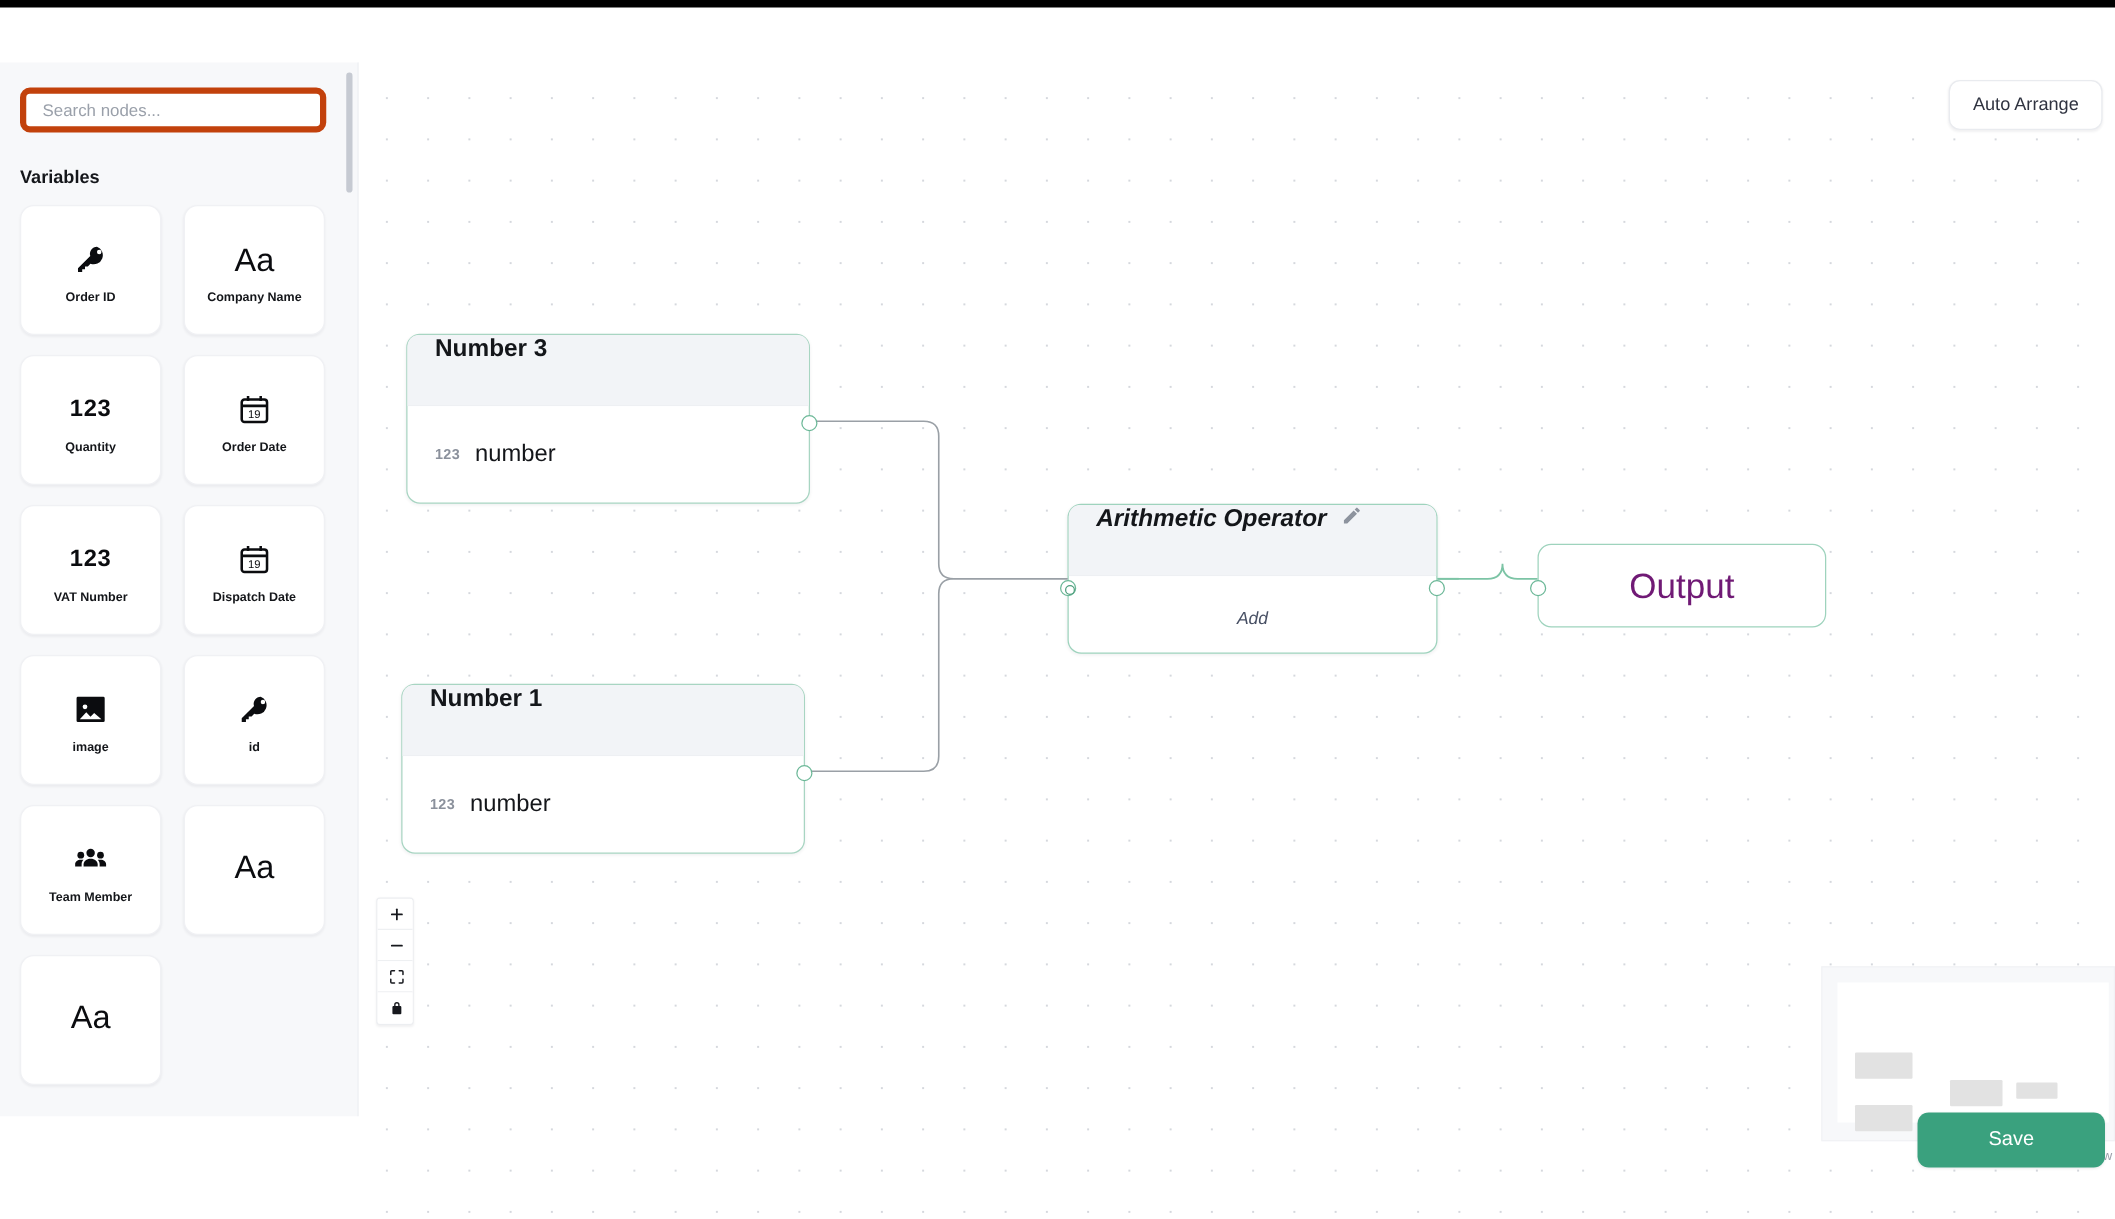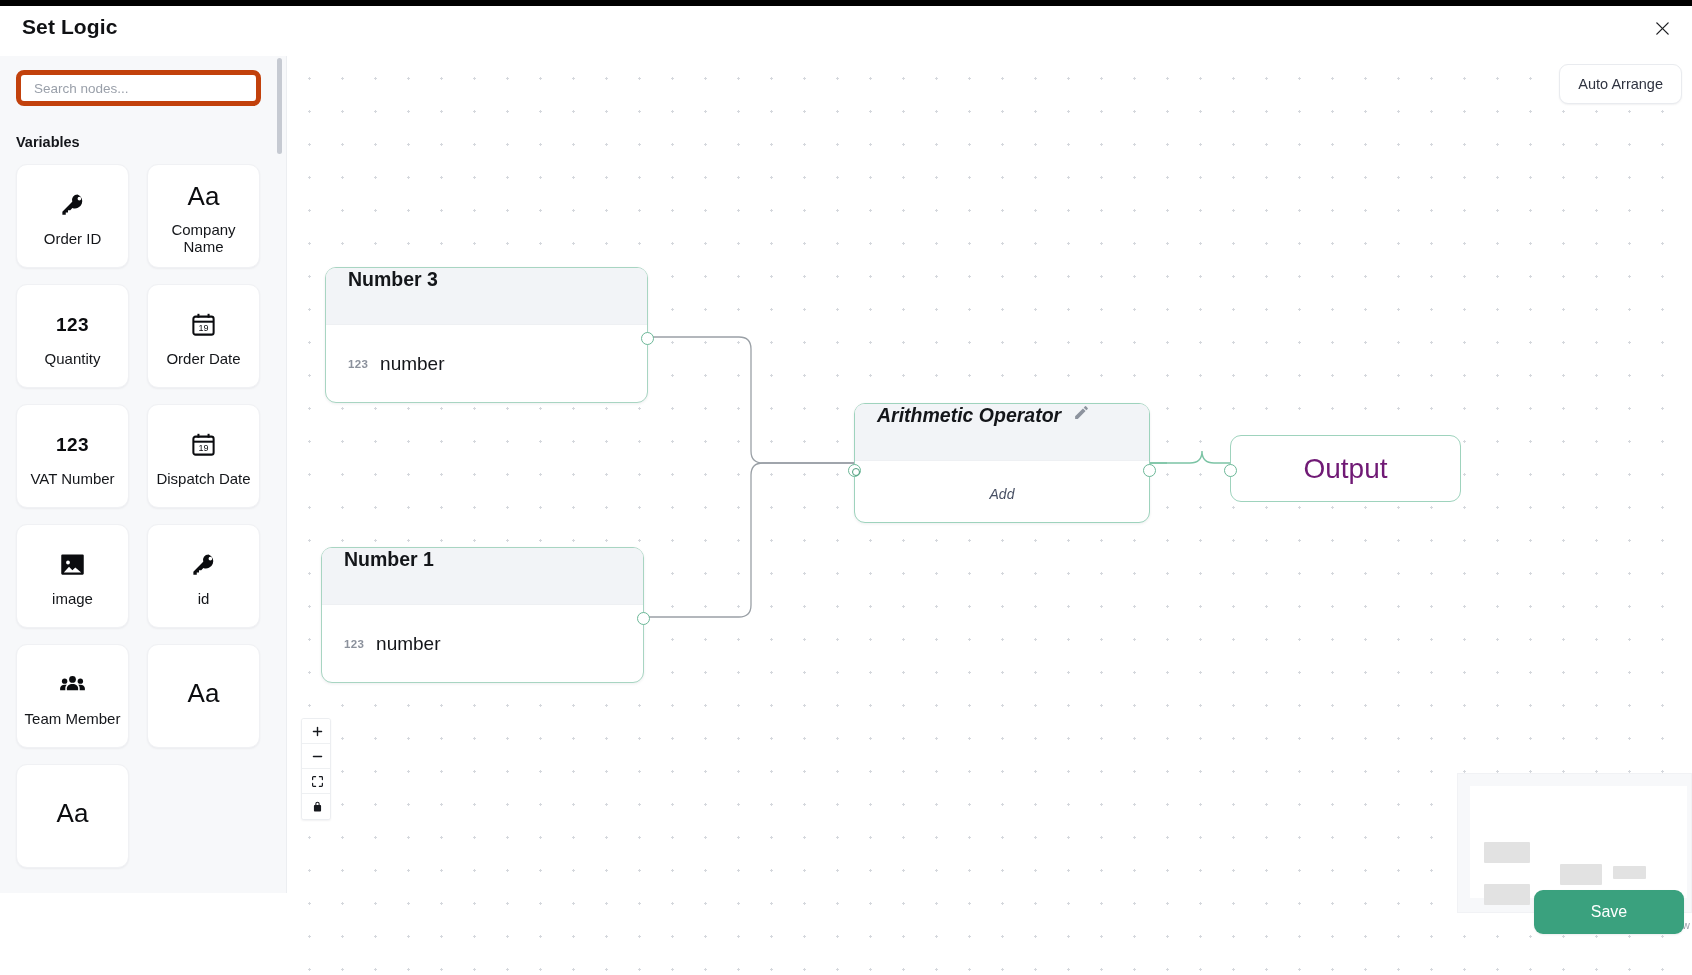--- a/index.html
+++ b/index.html
@@ -54,21 +54,21 @@
     display: flex; flex-direction: column; justify-content: center;
     cursor: grab; user-select: none;
   }
   .var-icon {
     height: 38px; display: flex; align-items: center; justify-content: center;
     color: #0b0c0f; margin-bottom: 6px;
   }
   .var-icon svg { width: 27px; height: 27px; }
   .var-icon .glyph-aa { font-size: 26px; font-weight: 400; line-height: 1; color:#0b0c0f; }
   .var-icon .glyph-123 { font-size: 19px; font-weight: bold; letter-spacing: .5px; line-height:1; }
-  .var-label { font-size: 15px; color: #14161a; text-align: center; padding: 0 4px; }
+  .var-label { font-size: 10px; color: #14161a; text-align: center; padding: 0 4px; font-weight: bold; }
   .side-scrollbar {
     position: absolute; right: 2px; top: 8px; width: 5px; height: 96px;
     background: #c6cad2; border-radius: 3px;
   }
   .side-scroll-track {
     position:absolute; right:2px; top:0; width:5px; height:843px; background:transparent;
   }
 
   
   .canvas {
@@ -167,29 +167,20 @@
     box-shadow: 0 1px 2px rgba(16,24,40,.08);
   }
 </style>
 </head>
 <body>
 
 <div class="app">
 
   <div class="blacktop"></div>
 
-  <div class="topbar">
-    <div class="topbar-title">Set Logic</div>
-    <button class="close-btn" aria-label="close">
-      <svg viewBox="0 0 24 24" fill="none" stroke="currentColor" stroke-width="1.8" stroke-linecap="round">
-        <line x1="4" y1="4" x2="20" y2="20"></line>
-          <line x1="20" y1="4" x2="4" y2="20"></line>
-      </svg>
-    </button>
-  </div>
 
   <div class="sidebar">
     <div class="search-wrap">
       <input class="search-input" type="text" placeholder="Search nodes..." style="">
     </div>
 
     <div class="section-title">Variables</div>
 
     <div class="var-grid">
 

